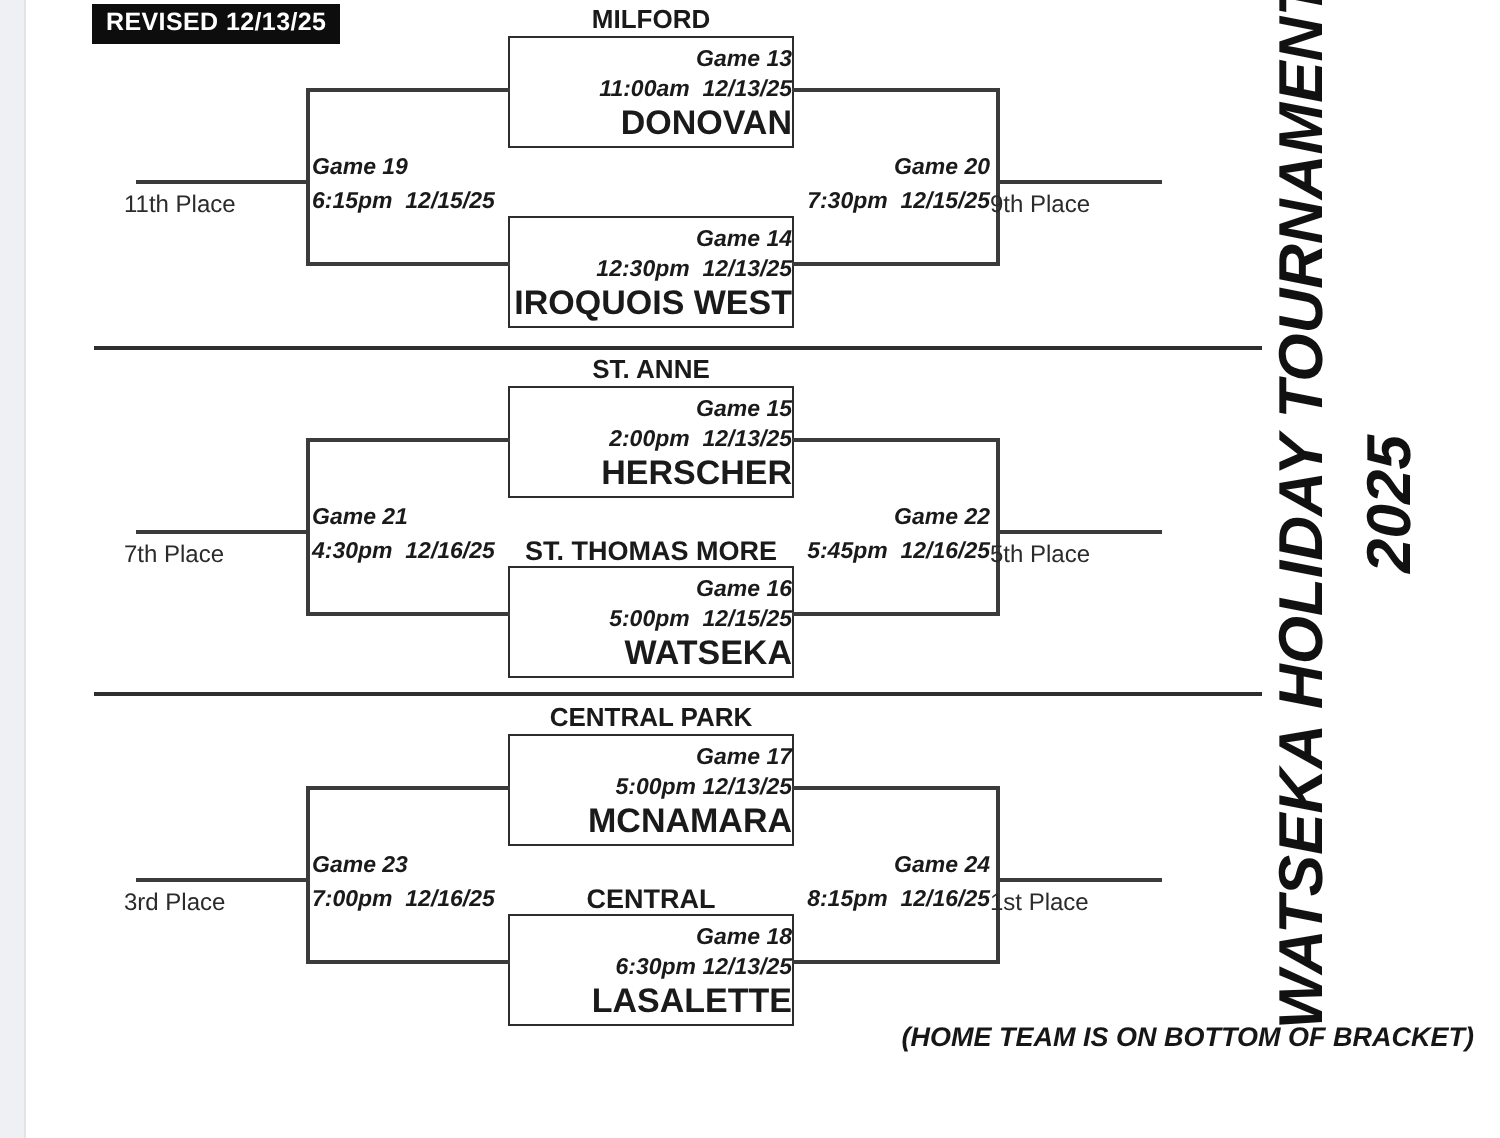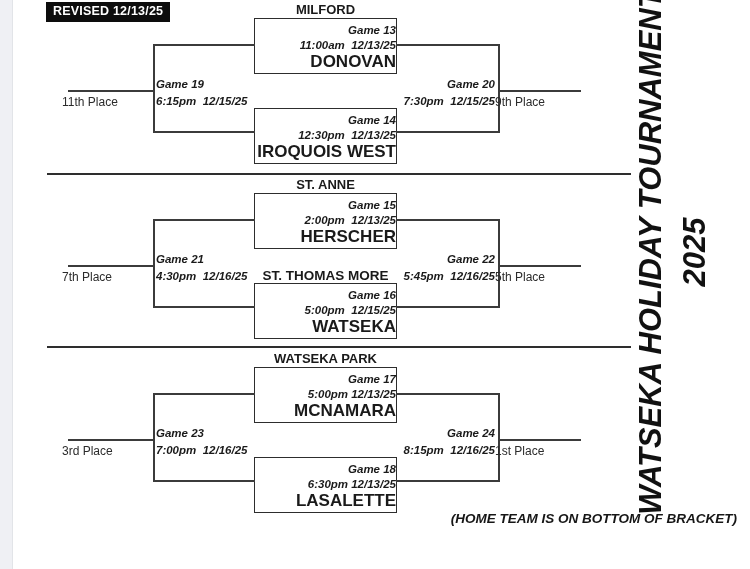--- a/index.html
+++ b/index.html
@@ -126,26 +126,27 @@
     <div class="vline r-v"></div>
     <div class="hline r-place"></div>
     <div class="side-gname r-gname">Game 22</div>
     <div class="side-gtime r-gtime">5:45pm  12/16/25</div>
     <div class="place-label r-plabel">5th Place</div>
   </div>
 
   <div class="divider div-1"></div>
 
   <div class="section sec-2">
-    <div class="team-top">WATSEKA PARK</div>
+    <div class="team-top">CENTRAL PARK</div>
     <div class="game-box box-top">
       <div class="gname">Game 17</div>
       <div class="gtime">5:00pm 12/13/25</div>
       <div class="gteam">MCNAMARA</div>
     </div>
+    <div class="team-mid">CENTRAL</div>
     <div class="game-box box-bot">
       <div class="gname">Game 18</div>
       <div class="gtime">6:30pm 12/13/25</div>
       <div class="gteam">LASALETTE</div>
     </div>
     <div class="hline l-h-top"></div>
     <div class="hline l-h-bot"></div>
     <div class="vline l-v"></div>
     <div class="hline l-place"></div>
     <div class="side-gname l-gname">Game 23</div>

